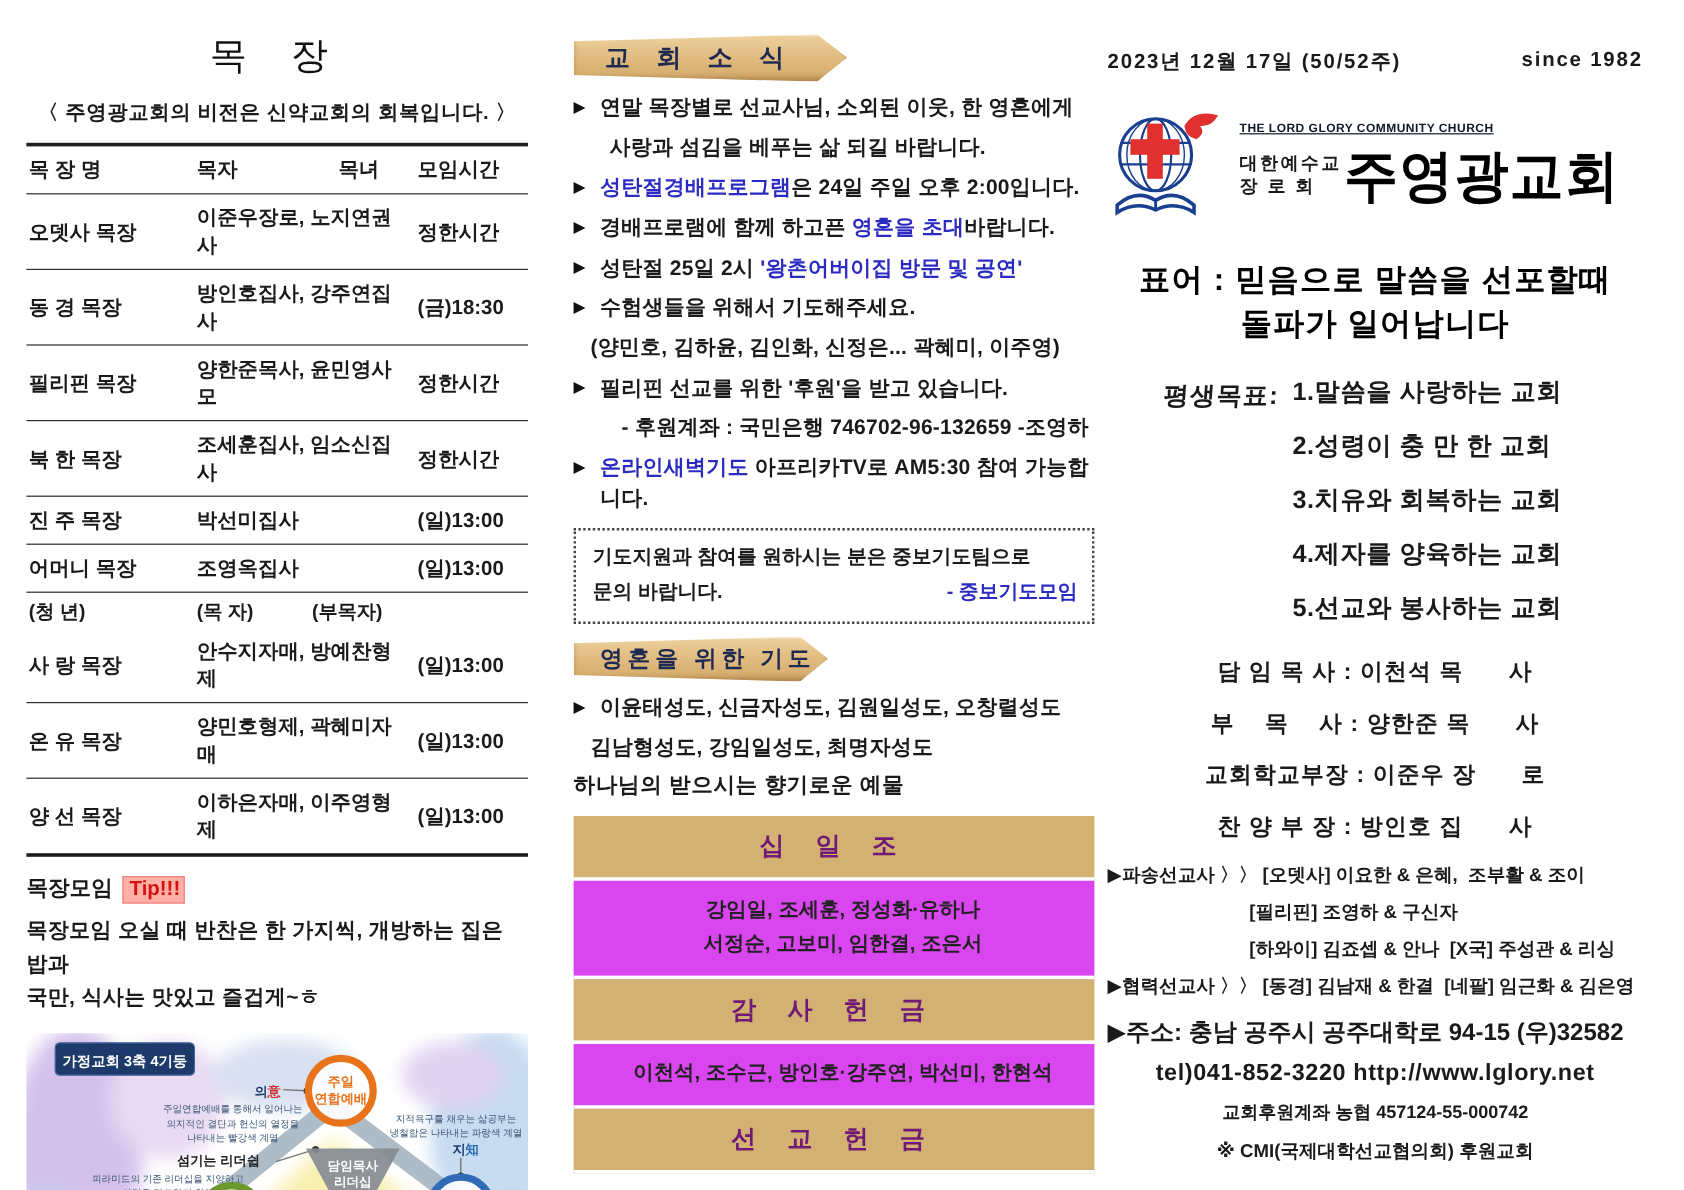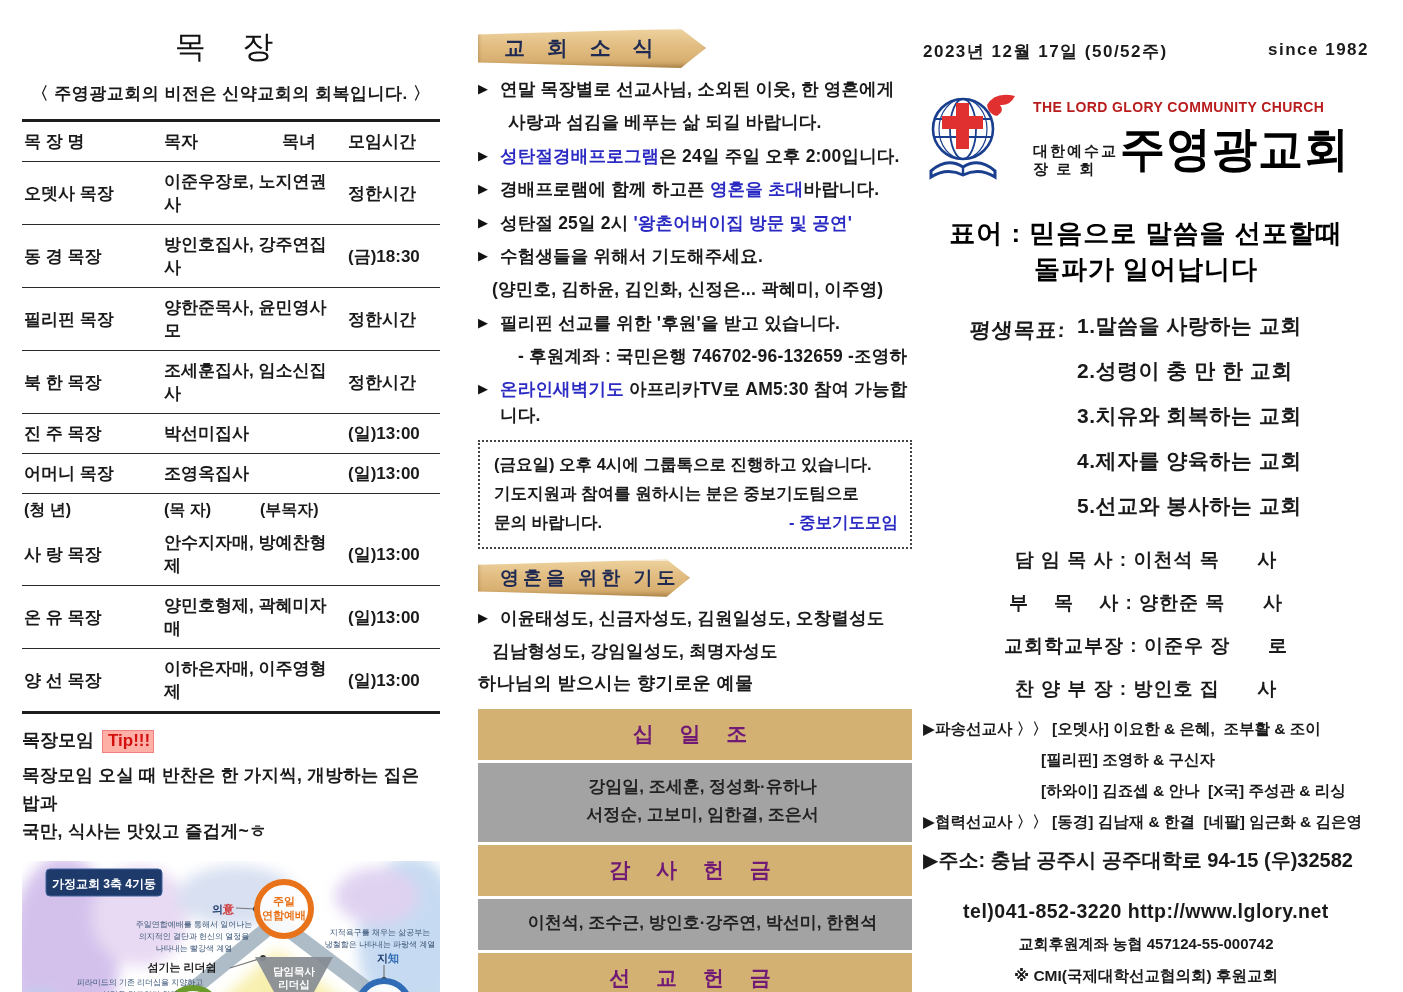--- a/index.html
+++ b/index.html
@@ -40,45 +40,45 @@
   .nline.cont2 { padding-left:14px; }
   .nline.cont3 { padding-left:40px; }
   .em { color:#2b2bc4; font-weight:bold; }
   .pbox { margin-top:12px; border:2px dotted #444; padding:8px 12px 10px 14px; font-size:16.5px; font-weight:600; line-height:1.75; }
   .pbox .sigrow { display:flex; justify-content:space-between; }
   .pbox .sig { color:#2b2bc4; font-weight:bold; }
   .offer-lead { margin-top:6px; font-size:18px; font-weight:bold; letter-spacing:0.5px; }
   .otable { margin-top:14px; }
   .ohdr { background:#d2b173; text-align:center; font-size:21px; font-weight:bold; letter-spacing:10px;
           color:#701a75; padding:11px 0 12px 0; border-bottom:3px solid #fff; }
-  .obody { background:#a3a3a3; text-align:center; font-size:17px; font-weight:600; color:#222;
+  .obody { background:#d946ef; text-align:center; font-size:17px; font-weight:600; color:#222;
            padding:10px 0 12px 15px; border-bottom:3px solid #fff; line-height:1.7; }
   
   #col-right { left:923px; top:40px; width:446px; }
   .r-date { display:flex; justify-content:space-between; font-size:17px; font-weight:bold; letter-spacing:1.5px; }
   .logo-row { display:flex; align-items:center; margin-top:26px; }
   .logo-txt { margin-left:8px; }
-  .logo-l1 { font-size:14px; font-weight:600; color:#b91c1c; letter-spacing:0.4px; }
-  .logo-l2 { display:flex; align-items:flex-end; margin-top:4px; }
+  .logo-l1 { font-size:10px; font-weight:600; color:#0f172a; letter-spacing:0.4px;text-decoration:underline; }
+  .logo-l2 { display:flex; align-items:center; margin-top:4px; }
   .denom { font-size:15px; font-weight:bold; line-height:1.25; letter-spacing:2px; white-space:pre; }
   .chname { font-size:45px; font-weight:bold; letter-spacing:1px; color:#000; margin-left:2px;
             transform:scaleY(1.05); }
   .motto { margin-top:26px; text-align:center; font-size:26px; font-weight:bold; line-height:1.4; letter-spacing:1px; color:#000; }
   .goals { margin-top:24px; display:flex; }
   .goals-label { font-size:21px; font-weight:bold; letter-spacing:1px; margin-left:40px; margin-top:4px; transform:skewX(-4deg); }
   .goals-list { margin-left:18px; }
   .goals-list div { font-size:21px; font-weight:bold; margin-bottom:17px; letter-spacing:0.5px; }
   .staff { margin-top:10px; }
   .staff div { font-size:19px; font-weight:bold; text-align:center; margin-bottom:17px; white-space:pre; letter-spacing:1px; }
   .mission { margin-top:16px; font-size:15.5px; font-weight:bold; }
   .mission div { margin-bottom:10px; white-space:pre; }
   .mission .ind { padding-left:118px; }
   .addr { margin-top:14px; }
   .addr .a1 { font-size:20px; font-weight:bold; }
-  .addr .a2 { font-size:19.5px; font-weight:bold; text-align:center; margin-top:26px; letter-spacing:0.5px; }
+  .addr .a2 { font-size:19.5px; font-weight:bold; text-align:center; margin-top:9px; letter-spacing:0.5px; }
   .addr .a3 { font-size:15px; font-weight:bold; text-align:center; margin-top:12px; }
   .addr .a4 { font-size:15.5px; font-weight:bold; text-align:center; margin-top:12px; }
 </style>
 </head>
 <body>
 
 <div class="col" id="col-left">
   <div class="l-title">목  장</div>
   <div class="l-sub">〈 주영광교회의 비전은 신약교회의 회복입니다. 〉</div>
 
@@ -272,21 +272,20 @@
     <div class="nline"><span class="blt">▶</span><span>경배프로램에 함께 하고픈 </span><span class="em">영혼을 초대</span><span>바랍니다.</span></div>
     <div class="nline"><span class="blt">▶</span><span>성탄절 25일 2시 </span><span class="em">'왕촌어버이집 방문 및 공연'</span></div>
     <div class="nline"><span class="blt">▶</span><span>수험생들을 위해서 기도해주세요.</span></div>
     <div class="nline cont2"><span>(양민호, 김하윤, 김인화, 신정은... 곽혜미, 이주영)</span></div>
     <div class="nline"><span class="blt">▶</span><span>필리핀 선교를 위한 '후원'을 받고 있습니다.</span></div>
     <div class="nline cont3"><span>- 후원계좌 : 국민은행 746702-96-132659 -조영하</span></div>
     <div class="nline"><span class="blt">▶</span><span class="em">온라인새벽기도</span><span> 아프리카TV로 AM5:30 참여 가능합니다.</span></div>
   </div>
 
   <div class="pbox">
-    <div>(금요일) 오후 4시에 그룹톡으로 진행하고 있습니다.</div>
     <div>기도지원과 참여를 원하시는 분은 중보기도팀으로</div>
     <div class="sigrow">
       <span>문의 바랍니다.</span>
       <span class="sig">- 중보기도모임</span>
     </div>
   </div>
 
   <div class="banner b2">
     <span>영혼을 위한 기도</span>
   </div>

